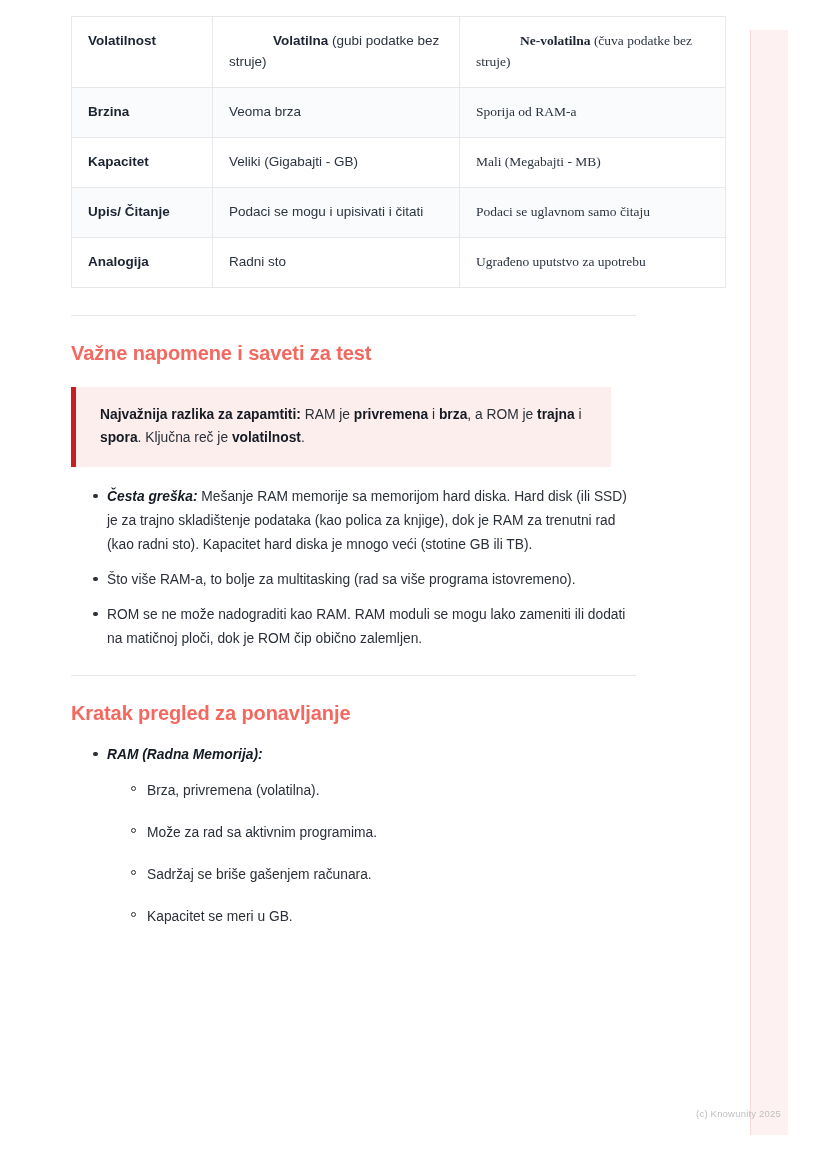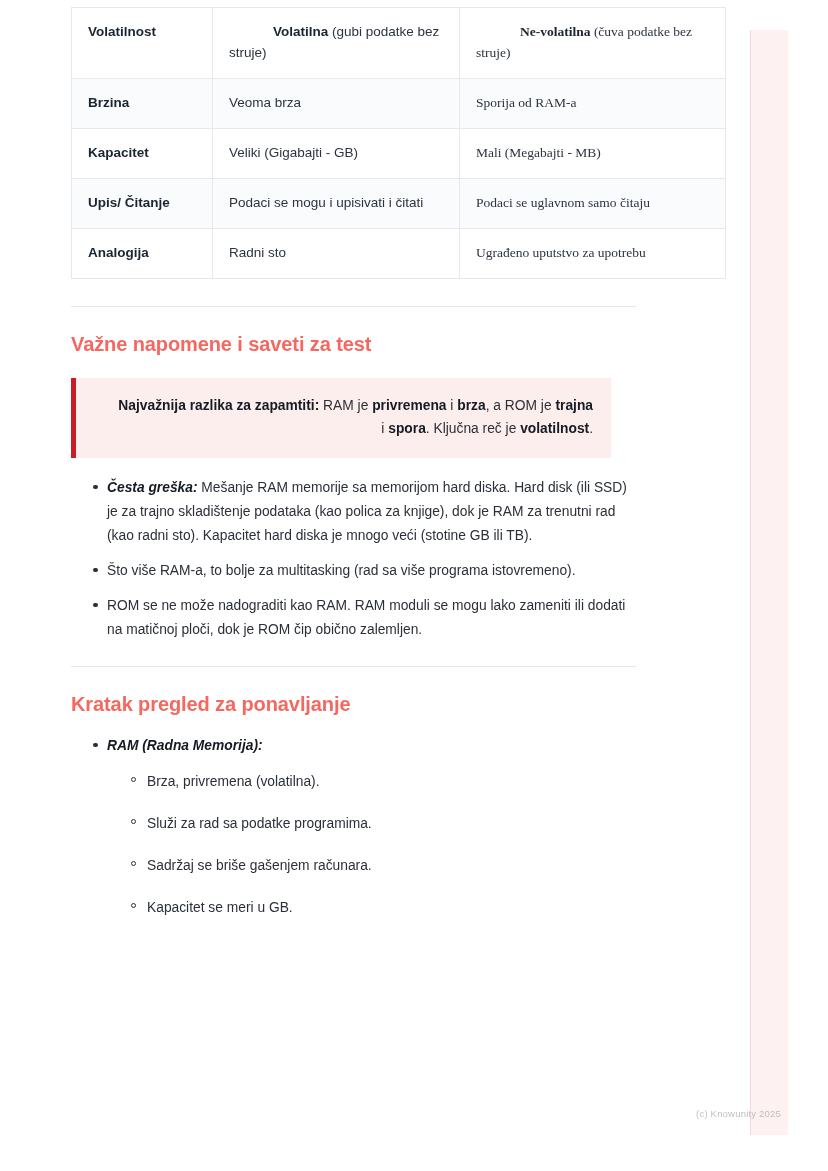--- a/index.html
+++ b/index.html
@@ -18,21 +18,21 @@
   .page {
     position: absolute;
     left: 0; top: 0;
     width: 828px;
     height: 1171px;
     background: #ffffff;
   }
   .content {
     position: absolute;
     left: 71px;
-    top: 7px;
+    top: 16px;
     width: 565px;
   }
 
   
   table.cmp {
     border-collapse: collapse;
     width: 563px;
     table-layout: fixed;
     font-size: 13.5px;
   }
@@ -67,27 +67,26 @@
     margin: 26px 0 0 0;
     font-weight: bold;
     letter-spacing: -0.1px;
   }
 
   
   .callout {
     margin-top: 22px;
     background: #fdeeee;
     border-left: 5px solid #c91d25;
-    padding: 16px 18px 17px 37px;
+    padding: 16px 18px 17px 24px;
     width: 540px;
     box-sizing: border-box;
     font-size: 13.8px;
     line-height: 1.72;
     color: #2b3038;
-    text-align: right;
   }
   .callout b { font-weight: bold; color: #151b23; }
 
   
   ul.bul {
     margin: 18px 0 0 0;
     padding-left: 22px;
     list-style: none;
   }
   ul.bul > li {
@@ -209,21 +208,21 @@
 
     <div class="hr" style="margin-top:24px;"></div>
 
     <h2 class="section">Kratak pregled za ponavljanje</h2>
 
     <ul class="bul">
       <li>
         <b>RAM (Radna Memorija):</b>
         <ul class="sub">
           <li>Brza, privremena (volatilna).</li>
-          <li>Služi za rad sa podatke programima.</li>
+          <li>Može za rad sa aktivnim programima.</li>
           <li>Sadržaj se briše gašenjem računara.</li>
           <li>Kapacitet se meri u GB.</li>
         </ul>
       </li>
     </ul>
 
   </div>
 
   <div class="watermark">(c) Knowunity 2025</div>
 </div>

